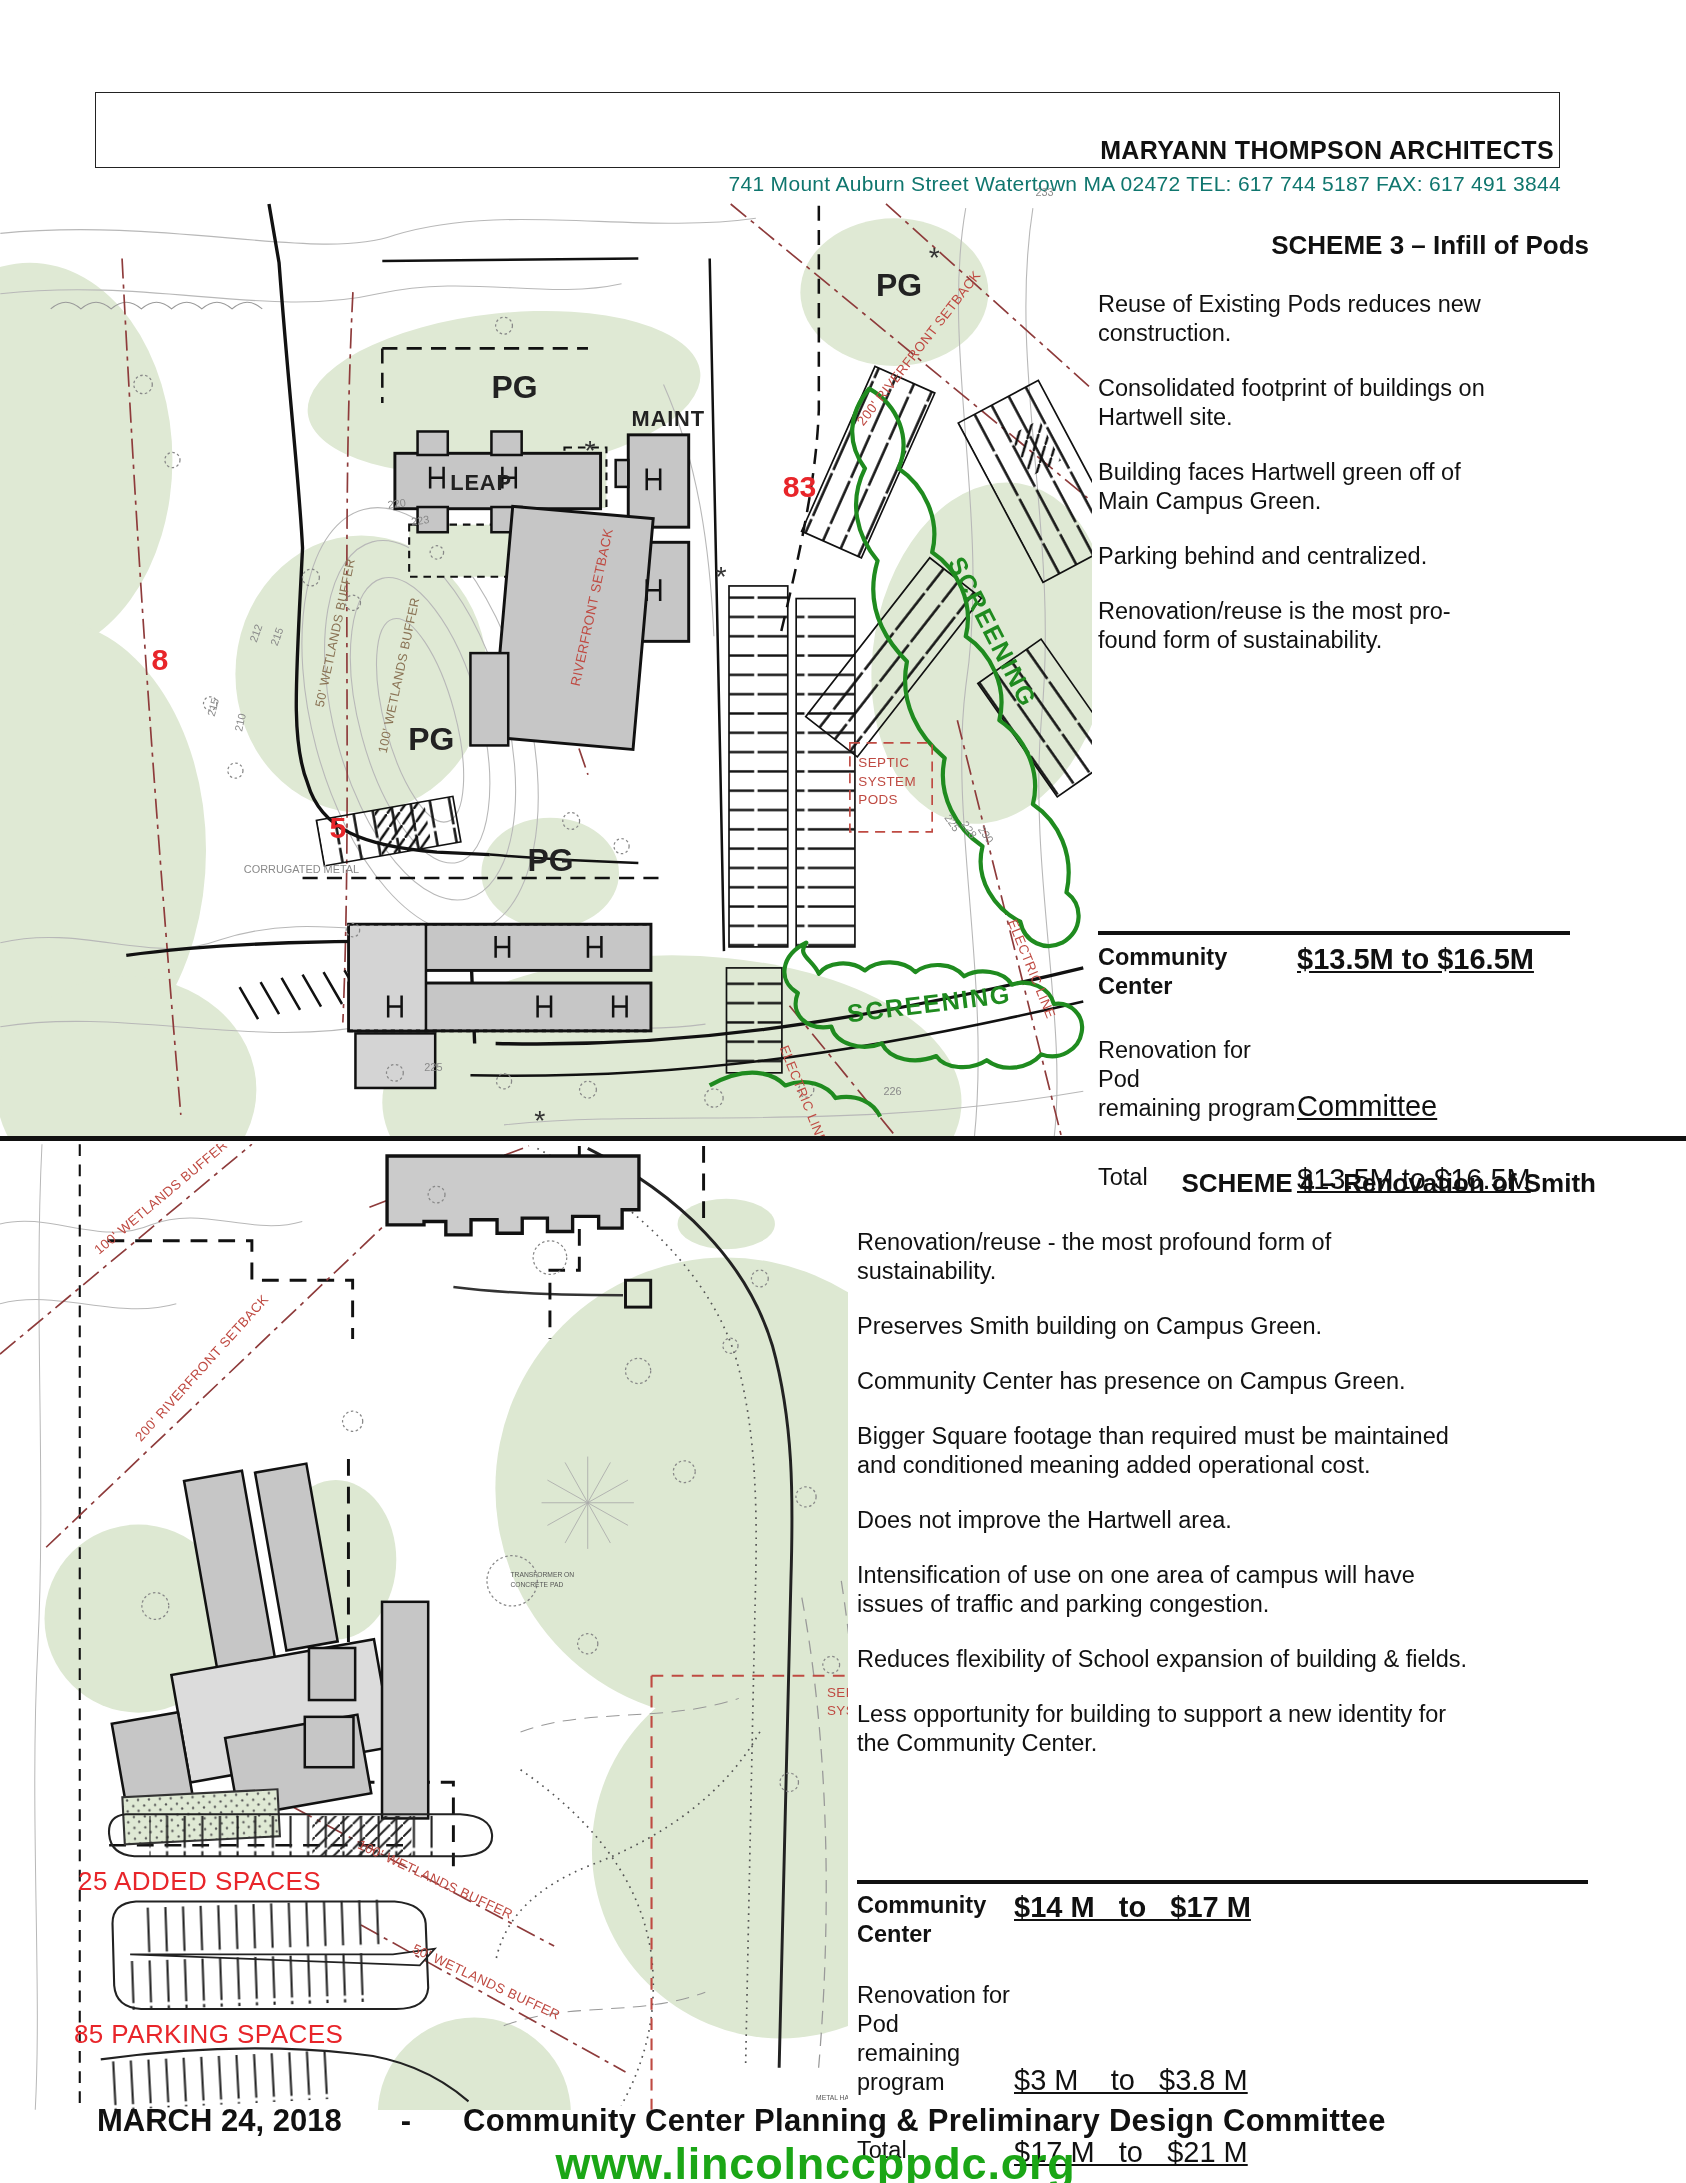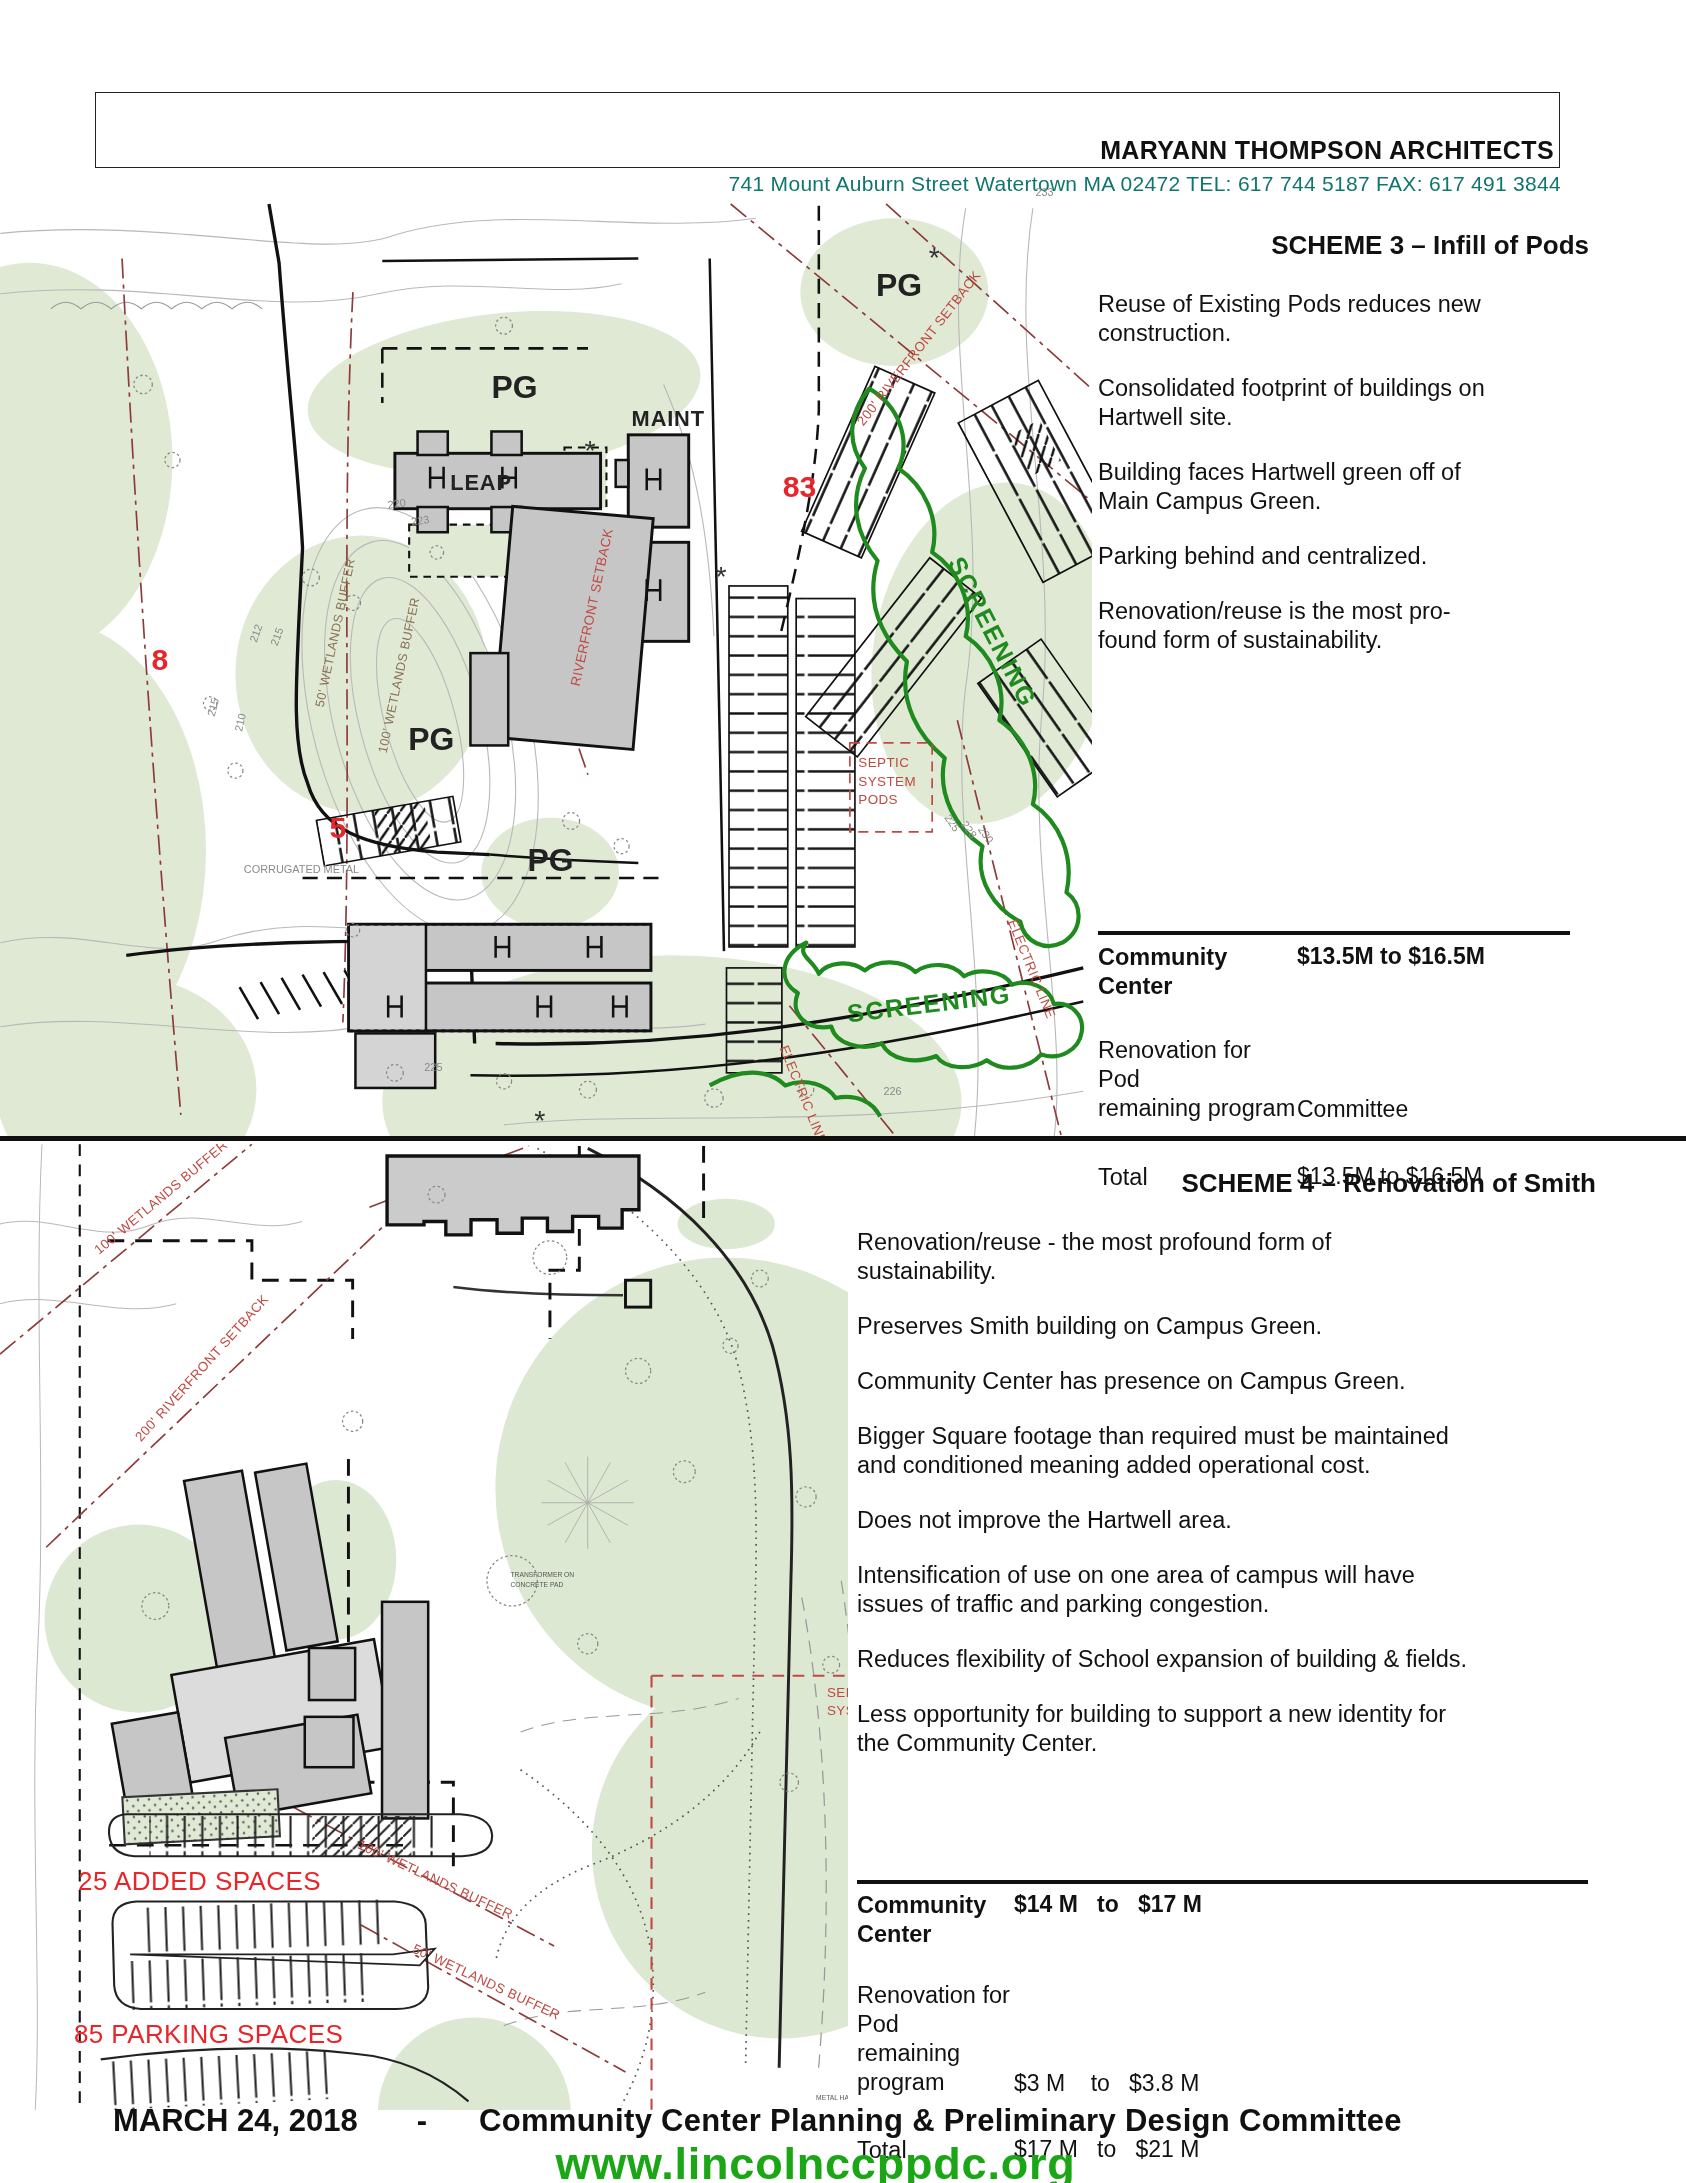--- a/index.html
+++ b/index.html
@@ -10,36 +10,36 @@
   #firm{position:absolute;right:5px;bottom:1.7px;font-size:25px;font-weight:bold;letter-spacing:0.4px;color:#111;}
   #address{position:absolute;left:95px;top:128px;width:1466px;text-align:right;font-size:21px;color:#0f766e;letter-spacing:0.3px;}
   
   .col{position:absolute;}
   .schemetitle{font-size:26px;font-weight:bold;margin:0 0 28.6px 0;text-align:right;}
   .para{font-size:23.5px;line-height:29px;margin:0 0 26px 0;white-space:pre-line;}
   
   .costtable{position:absolute;border-top:4.2px solid #111;}
   .trow{display:flex;}
   .tlabel{white-space:pre-line;font-size:23.5px;line-height:29px;}
-  .tvalue{font-size:23px;white-space:pre;}
+  .tvalue{font-size:29px;white-space:pre;text-decoration:underline;}
   .bold{font-weight:bold;}
   #table3{left:1098px;top:887px;width:472px;}
   #table3 .tlabel{width:199px;}
   #table3 .r1{margin-top:7.6px;}
   #table3 .r2{margin-top:35px;align-items:flex-end;}
   #table3 .r3{margin-top:40px;}
   #table4{left:857px;top:1836px;width:731px;}
   #table4 .tlabel{width:157px;}
   #table4 .r1{margin-top:6.7px;}
   #table4 .r2{margin-top:32px;align-items:flex-end;}
   #table4 .r3{margin-top:39px;}
   
   #divider{position:absolute;left:0;top:1092px;width:1687px;height:5px;background:#111;}
   
-  #footer{position:absolute;left:0;top:2059px;width:1641px;white-space:nowrap;padding-left:16px;}
+  #footer{position:absolute;left:0;top:2059px;width:1641px;white-space:nowrap;}
   #footer .date{margin-left:97px;font-size:31px;font-weight:bold;}
   #footer .dash{margin-left:59px;font-size:31px;font-weight:bold;}
   #footer .committee{margin-left:52px;font-size:31px;font-weight:bold;letter-spacing:0.3px;}
   #siteurl{position:absolute;left:0;top:2094px;width:1631px;text-align:center;
            font-size:45px;font-weight:bold;color:#1ba616;letter-spacing:0.8px;}
   
   #map1{position:absolute;left:0;top:139px;}
   #map2{position:absolute;left:0;top:1100px;}
   svg text{font-family:"Liberation Sans",sans-serif;}
   .pg{font-size:38px;font-weight:bold;fill:#222;}

